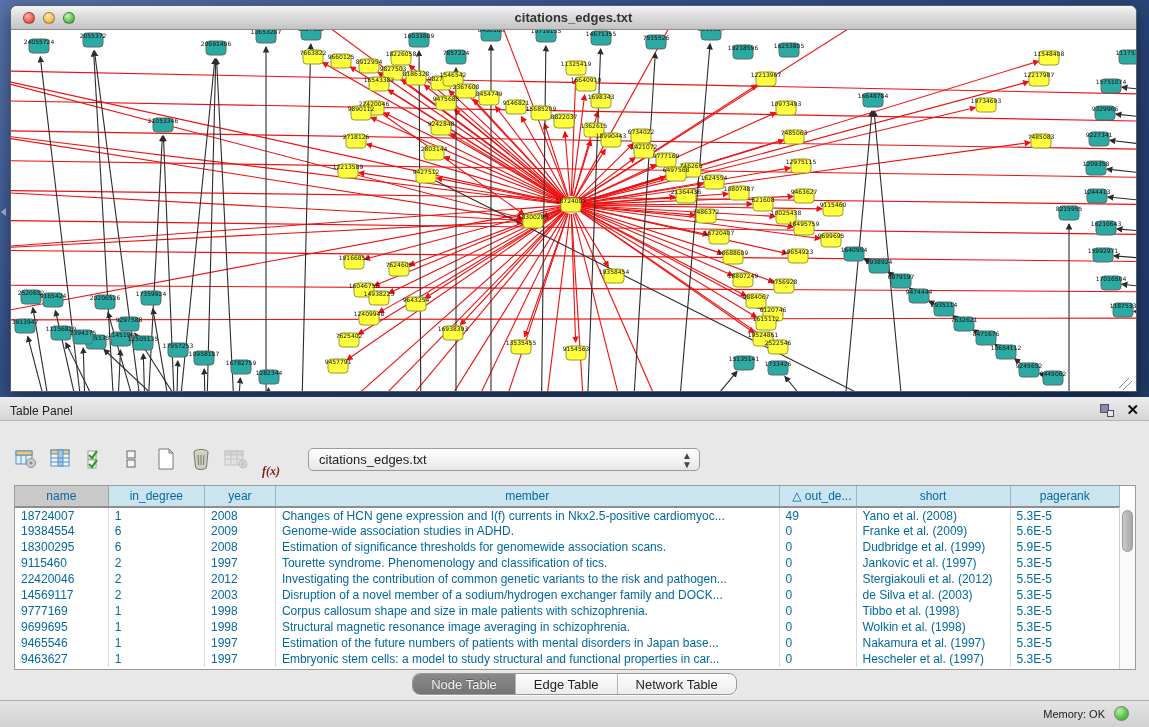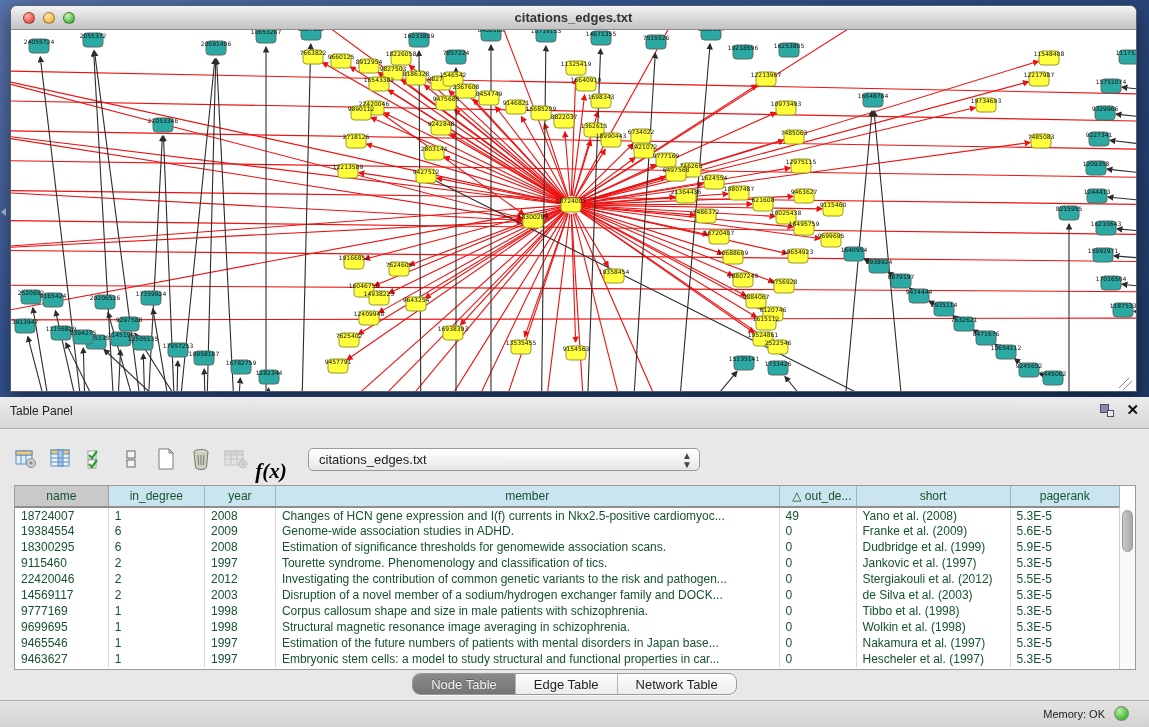--- a/index.html
+++ b/index.html
@@ -24,41 +24,41 @@
   .light.grn { background:radial-gradient(circle at 35% 30%,#c9f2b4,#62c554 60%,#3d9e33); }
   .gcanvas { position:relative; width:100%; height:361px; background:#fff;
     overflow:hidden; border-radius:0 0 1px 1px; }
   .gcanvas svg { position:absolute; left:0; top:0; }
   .desk-handle { position:absolute; left:1px; top:208px; width:0; height:0;
     border-top:4px solid transparent; border-bottom:4px solid transparent;
     border-right:5px solid #c7d0e2; opacity:.8; }
 
   
   .tpanel { position:absolute; left:0; top:397px; width:1149px; height:330px; background:#e8e8e8; }
-  .tp-titlebar { position:relative; height:32px;
+  .tp-titlebar { position:relative; height:24px;
     background:linear-gradient(#ececec,#d6d6d6); border-bottom:1px solid #b3b3b3; }
   .tp-title { position:absolute; left:10px; top:7px; font-size:12px; color:#222; }
   .tp-actions { position:absolute; right:10px; top:6px; display:flex; gap:12px; align-items:center; }
   .float-ico { position:relative; width:14px; height:13px; }
   .float-ico .r1 { position:absolute; left:0; top:0; width:9px; height:9px; border:1.5px solid #4d4d66; background:#8a8aa8; }
   .float-ico .r2 { position:absolute; right:0; bottom:0; width:7px; height:7px; border:1.5px solid #4d4d66; background:#e8e8e8; }
   .close-ico { font-size:15px; font-weight:bold; color:#111; line-height:14px; cursor:default; }
 
   .toolbar { position:absolute; left:14px; top:46px; height:32px; display:flex; align-items:center; gap:11px; }
   .tico { width:24px; height:24px; display:flex; align-items:center; justify-content:center; }
-  .fx { font-family:"Liberation Serif", serif; font-style:italic; font-weight:bold; font-size:21px; color:#000000;margin-top:24px; }
+  .fx { font-family:"Liberation Serif", serif; font-style:italic; font-weight:bold; font-size:12px; color:#7f1d1d;margin-top:24px; }
   .dropdown { position:relative; margin-left:14px; width:392px; height:23px; border:1px solid #9a9a9a;
     border-radius:5px; background:linear-gradient(#ffffff,#f1f1f1 60%,#e6e6e6);
     font-size:13px; color:#222; line-height:21px; padding-left:10px;
     box-shadow:0 1px 1px rgba(255,255,255,.8) inset; }
   .dd-arrows { position:absolute; right:8px; top:2px; font-size:10px; color:#444; letter-spacing:-1px; line-height:9px; text-align:center; }
 
   .tablewrap { position:absolute; left:14px; top:88px; width:1122px; height:185px;
     background:#fff; border:1px solid #9b9b9b; }
-  table.grid { border-collapse:collapse; table-layout:fixed; width:1105px; font-size:12px; color:#14532d; }
+  table.grid { border-collapse:collapse; table-layout:fixed; width:1105px; font-size:12px; color:#0369a1; }
   table.grid th { height:21px; font-weight:normal; text-align:center; font-size:12px;
     background:#cbe5f0; border-right:1px solid #9fb6c0; border-bottom:2px solid #8e8e8e; padding:0 4px;
     overflow:hidden; white-space:nowrap; }
   table.grid th.namecol { background:#c9c9c9; border-right:1px solid #a0a0a0; }
   table.grid th.sorted { text-align:right; }
   table.grid td { height:16px; border-right:1px solid #d8d8d8; padding:0 0 0 6px;
     overflow:hidden; white-space:nowrap; text-overflow:clip; }
   .c-name{width:92px}.c-in{width:95px}.c-year{width:70px}.c-title{width:497px}
   .c-out{width:76px}.c-short{width:152px}.c-pr{width:108px}
   .vscroll { position:absolute; right:0; top:21px; bottom:0; width:16px; background:#fafafa; border-left:1px solid #cfcfcf; }

